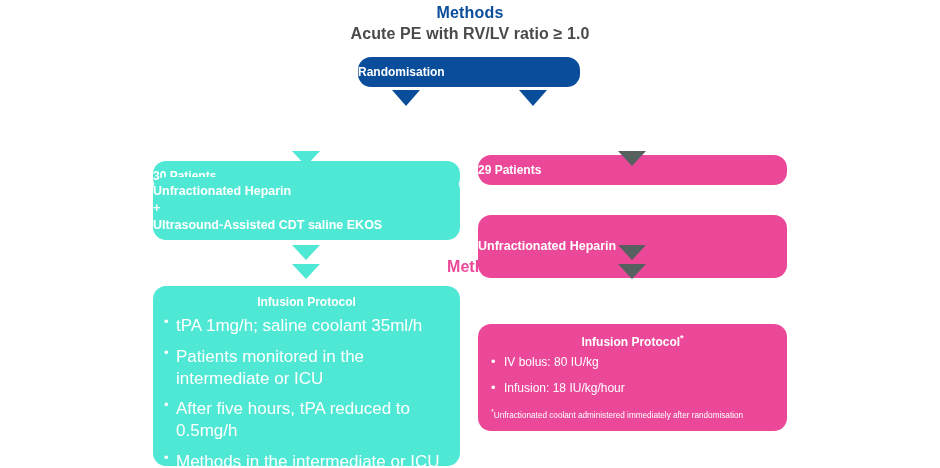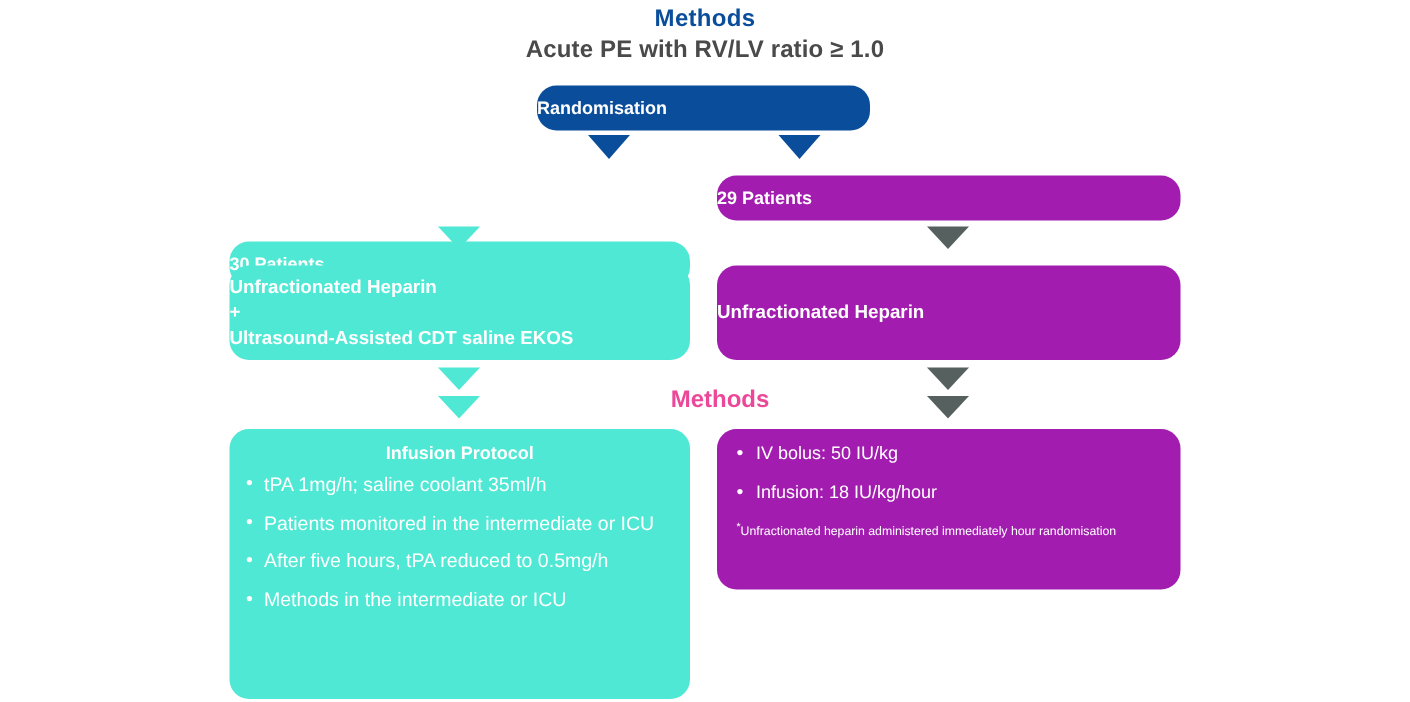--- a/index.html
+++ b/index.html
@@ -61,21 +61,21 @@
     border-radius: 13px;
     display: flex;
     flex-direction: column;
     align-items: flex-start;
     justify-content: center;
     color: #ffffff;
     text-align: center;
   }
   .node.blue   { background: #0A4E9B; }
   .node.teal   { background: #4FE8D4; }
-  .node.gray   { background: #a21caf; }
+  .node.gray   { background: #ec4899; margin-top: 38px; }
 
   .node-title {
     font-size: 12px;
     font-weight: bold;
     line-height: 1.35;
   }
   .node-title.lg { font-size: 12.5px; }
 
   
   #randomisation {
@@ -146,21 +146,21 @@
 
   ul.bullets {
     list-style: none;
     margin: 0;
     padding: 0;
     width: 100%;
     text-align: left;
   }
   ul.bullets li {
     position: relative;
-    font-size: 13px;
+    font-size: 17px;
     line-height: 1.28;
     padding-left: 13px;
     margin-bottom: 9px;
     font-weight: normal;
     color: #ffffff;
   }
   ul.bullets li:before {
     content: "\2022";
     position: absolute;
     left: 1px;
@@ -261,20 +261,21 @@
   <div class="arrow gray" id="arrow-r1"></div>
 
   <div class="node gray" id="treat-right">
     <div class="node-title lg">Unfractionated Heparin</div>
   </div>
 
   <div class="arrow gray" id="arrow-r2a"></div>
   <div class="arrow gray" id="arrow-r2b"></div>
 
   <div class="node gray" id="proto-right">
+    <div class="proto-heading"><span>Infusion Protocol</span><span class="star">*</span></div>
     <ul class="bullets">
-      <li>IV bolus: 50 IU/kg</li>
+      <li>IV bolus: 80 IU/kg</li>
       <li>Infusion: 18 IU/kg/hour</li>
     </ul>
-    <div class="footnote"><span class="star">*</span><span>Unfractionated heparin administered immediately hour randomisation</span></div>
+    <div class="footnote"><span class="star">*</span><span>Unfractionated coolant administered immediately after randomisation</span></div>
   </div>
 
 </div>
 
 </body></html>

